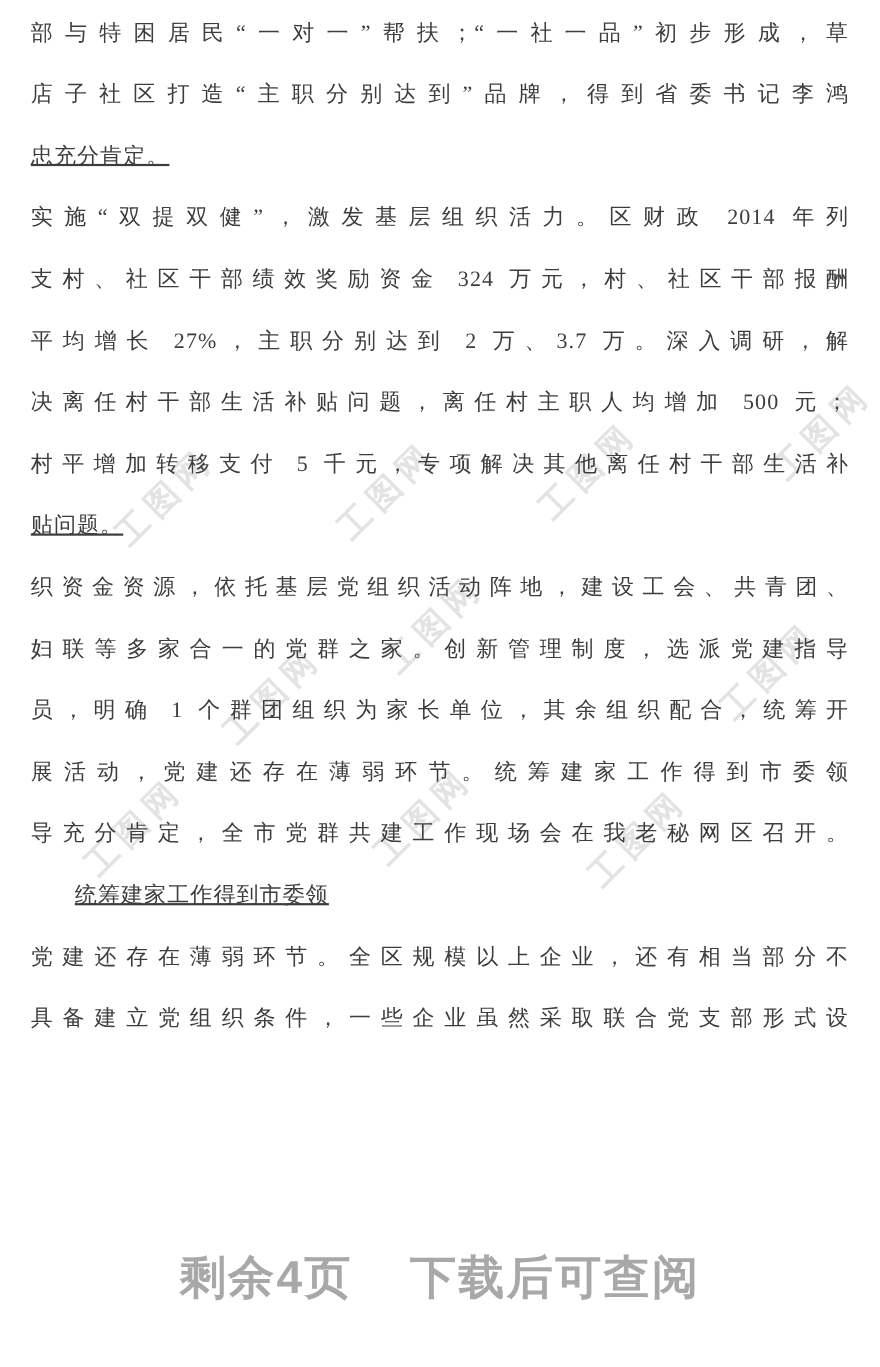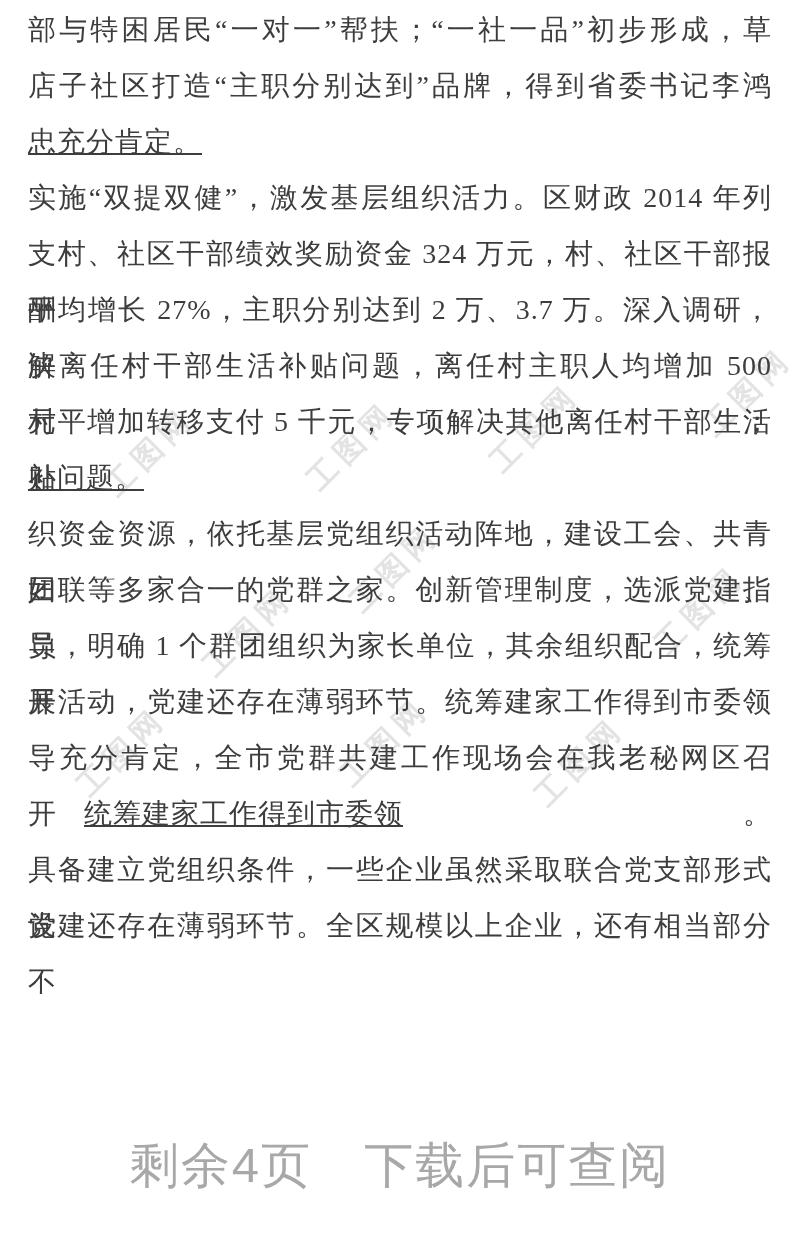--- a/index.html
+++ b/index.html
@@ -33,21 +33,21 @@
   }
   .content {
     position: absolute;
     top: 2px;
     left: 28px;
     right: 28px;
   }
   .ln {
     height: 56px;
     line-height: 56px;
-    font-size: 28px;
+    font-size: 20px;
     color: #3d3d3d;
     letter-spacing: 1px;
     white-space: nowrap;
   }
   .ln.j {
     white-space: normal;
     text-align: justify;
     text-align-last: justify;
     text-justify: inter-ideograph;
   }
@@ -62,22 +62,22 @@
   .footer {
     position: absolute;
     top: 1133px;
     left: 0;
     right: 0;
     display: flex;
     justify-content: center;
     align-items: center;
     gap: 52px;
     font-family: "Liberation Sans", "DejaVu Sans", sans-serif;
-    font-weight: normal;
-    font-size: 49px;
+    font-weight: bold;
+    font-size: 42px;
     color: #a8a8a8;
     letter-spacing: 2px;
   }
 </style>
 </head>
 <body>
 
 <div class="page">
 
   <div class="watermark-layer">
@@ -102,22 +102,22 @@
     <div class="ln j">平均增长 27%，主职分别达到 2 万、3.7 万。深入调研，解</div>
     <div class="ln j">决离任村干部生活补贴问题，离任村主职人均增加 500 元；</div>
     <div class="ln j">村平增加转移支付 5 千元，专项解决其他离任村干部生活补</div>
     <div class="ln short">贴问题。</div>
     <div class="ln j">织资金资源，依托基层党组织活动阵地，建设工会、共青团、</div>
     <div class="ln j">妇联等多家合一的党群之家。创新管理制度，选派党建指导</div>
     <div class="ln j">员，明确 1 个群团组织为家长单位，其余组织配合，统筹开</div>
     <div class="ln j">展活动，党建还存在薄弱环节。统筹建家工作得到市委领</div>
     <div class="ln j">导充分肯定，全市党群共建工作现场会在我老秘网区召开。</div>
     <div class="ln short indent">统筹建家工作得到市委领</div>
+    <div class="ln j">党建还存在薄弱环节。全区规模以上企业，还有相当部分不</div>
     <div class="ln j">具备建立党组织条件，一些企业虽然采取联合党支部形式设</div>
-    <div class="ln j">党建还存在薄弱环节。全区规模以上企业，还有相当部分不</div>
   </div>
 
   <div class="footer">
     <span>剩余4页</span>
     <span>下载后可查阅</span>
   </div>
 
 </div>
 
 </body></html>

